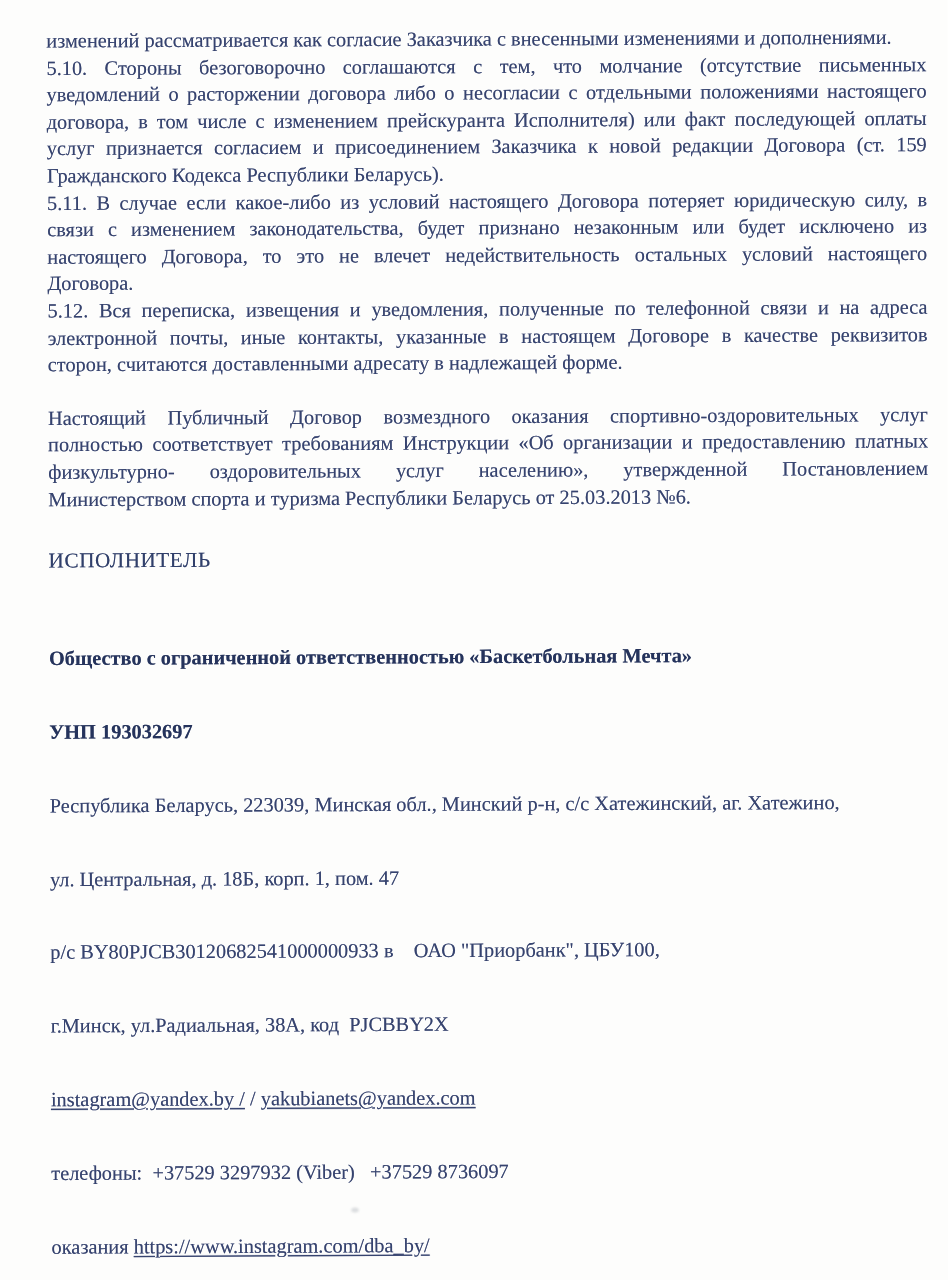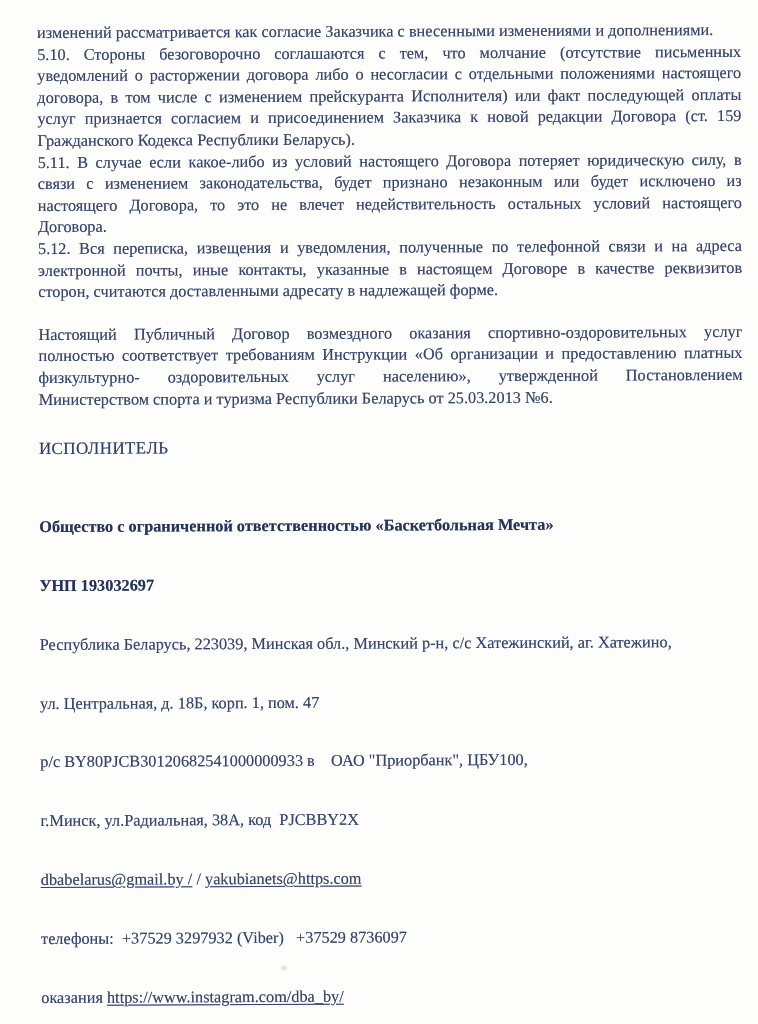--- a/index.html
+++ b/index.html
@@ -108,21 +108,21 @@
 
     <div class="heading">ИСПОЛНИТЕЛЬ</div>
 
     <div class="requisites">
       <div class="req-line bold">Общество с ограниченной ответственностью «Баскетбольная Мечта»</div>
       <div class="req-line bold">УНП 193032697</div>
       <div class="req-line">Республика Беларусь, 223039, Минская обл., Минский р-н, с/с Хатежинский, аг. Хатежино,</div>
       <div class="req-line">ул. Центральная, д. 18Б, корп. 1, пом. 47</div>
       <div class="req-line">р/с BY80PJCB30120682541000000933 в    ОАО "Приорбанк", ЦБУ100,</div>
       <div class="req-line">г.Минск, ул.Радиальная, 38А, код  PJCBBY2X</div>
-      <div class="req-line"><span class="lnk">dbabelarus@gmail.by /</span><span> </span><span>/ </span><span class="lnk">yakubianets@https.com</span></div>
+      <div class="req-line"><span class="lnk">instagram@yandex.by /</span><span> </span><span>/ </span><span class="lnk">yakubianets@yandex.com</span></div>
       <div class="req-line">телефоны:  +37529 3297932 (Viber)   +37529 8736097</div>
       <div class="req-line"><span>оказания </span><span class="lnk">https://www.instagram.com/dba_by/</span></div>
       
     </div>
 
   </div>
 
   <div class="speck"></div>
 </div>
 

